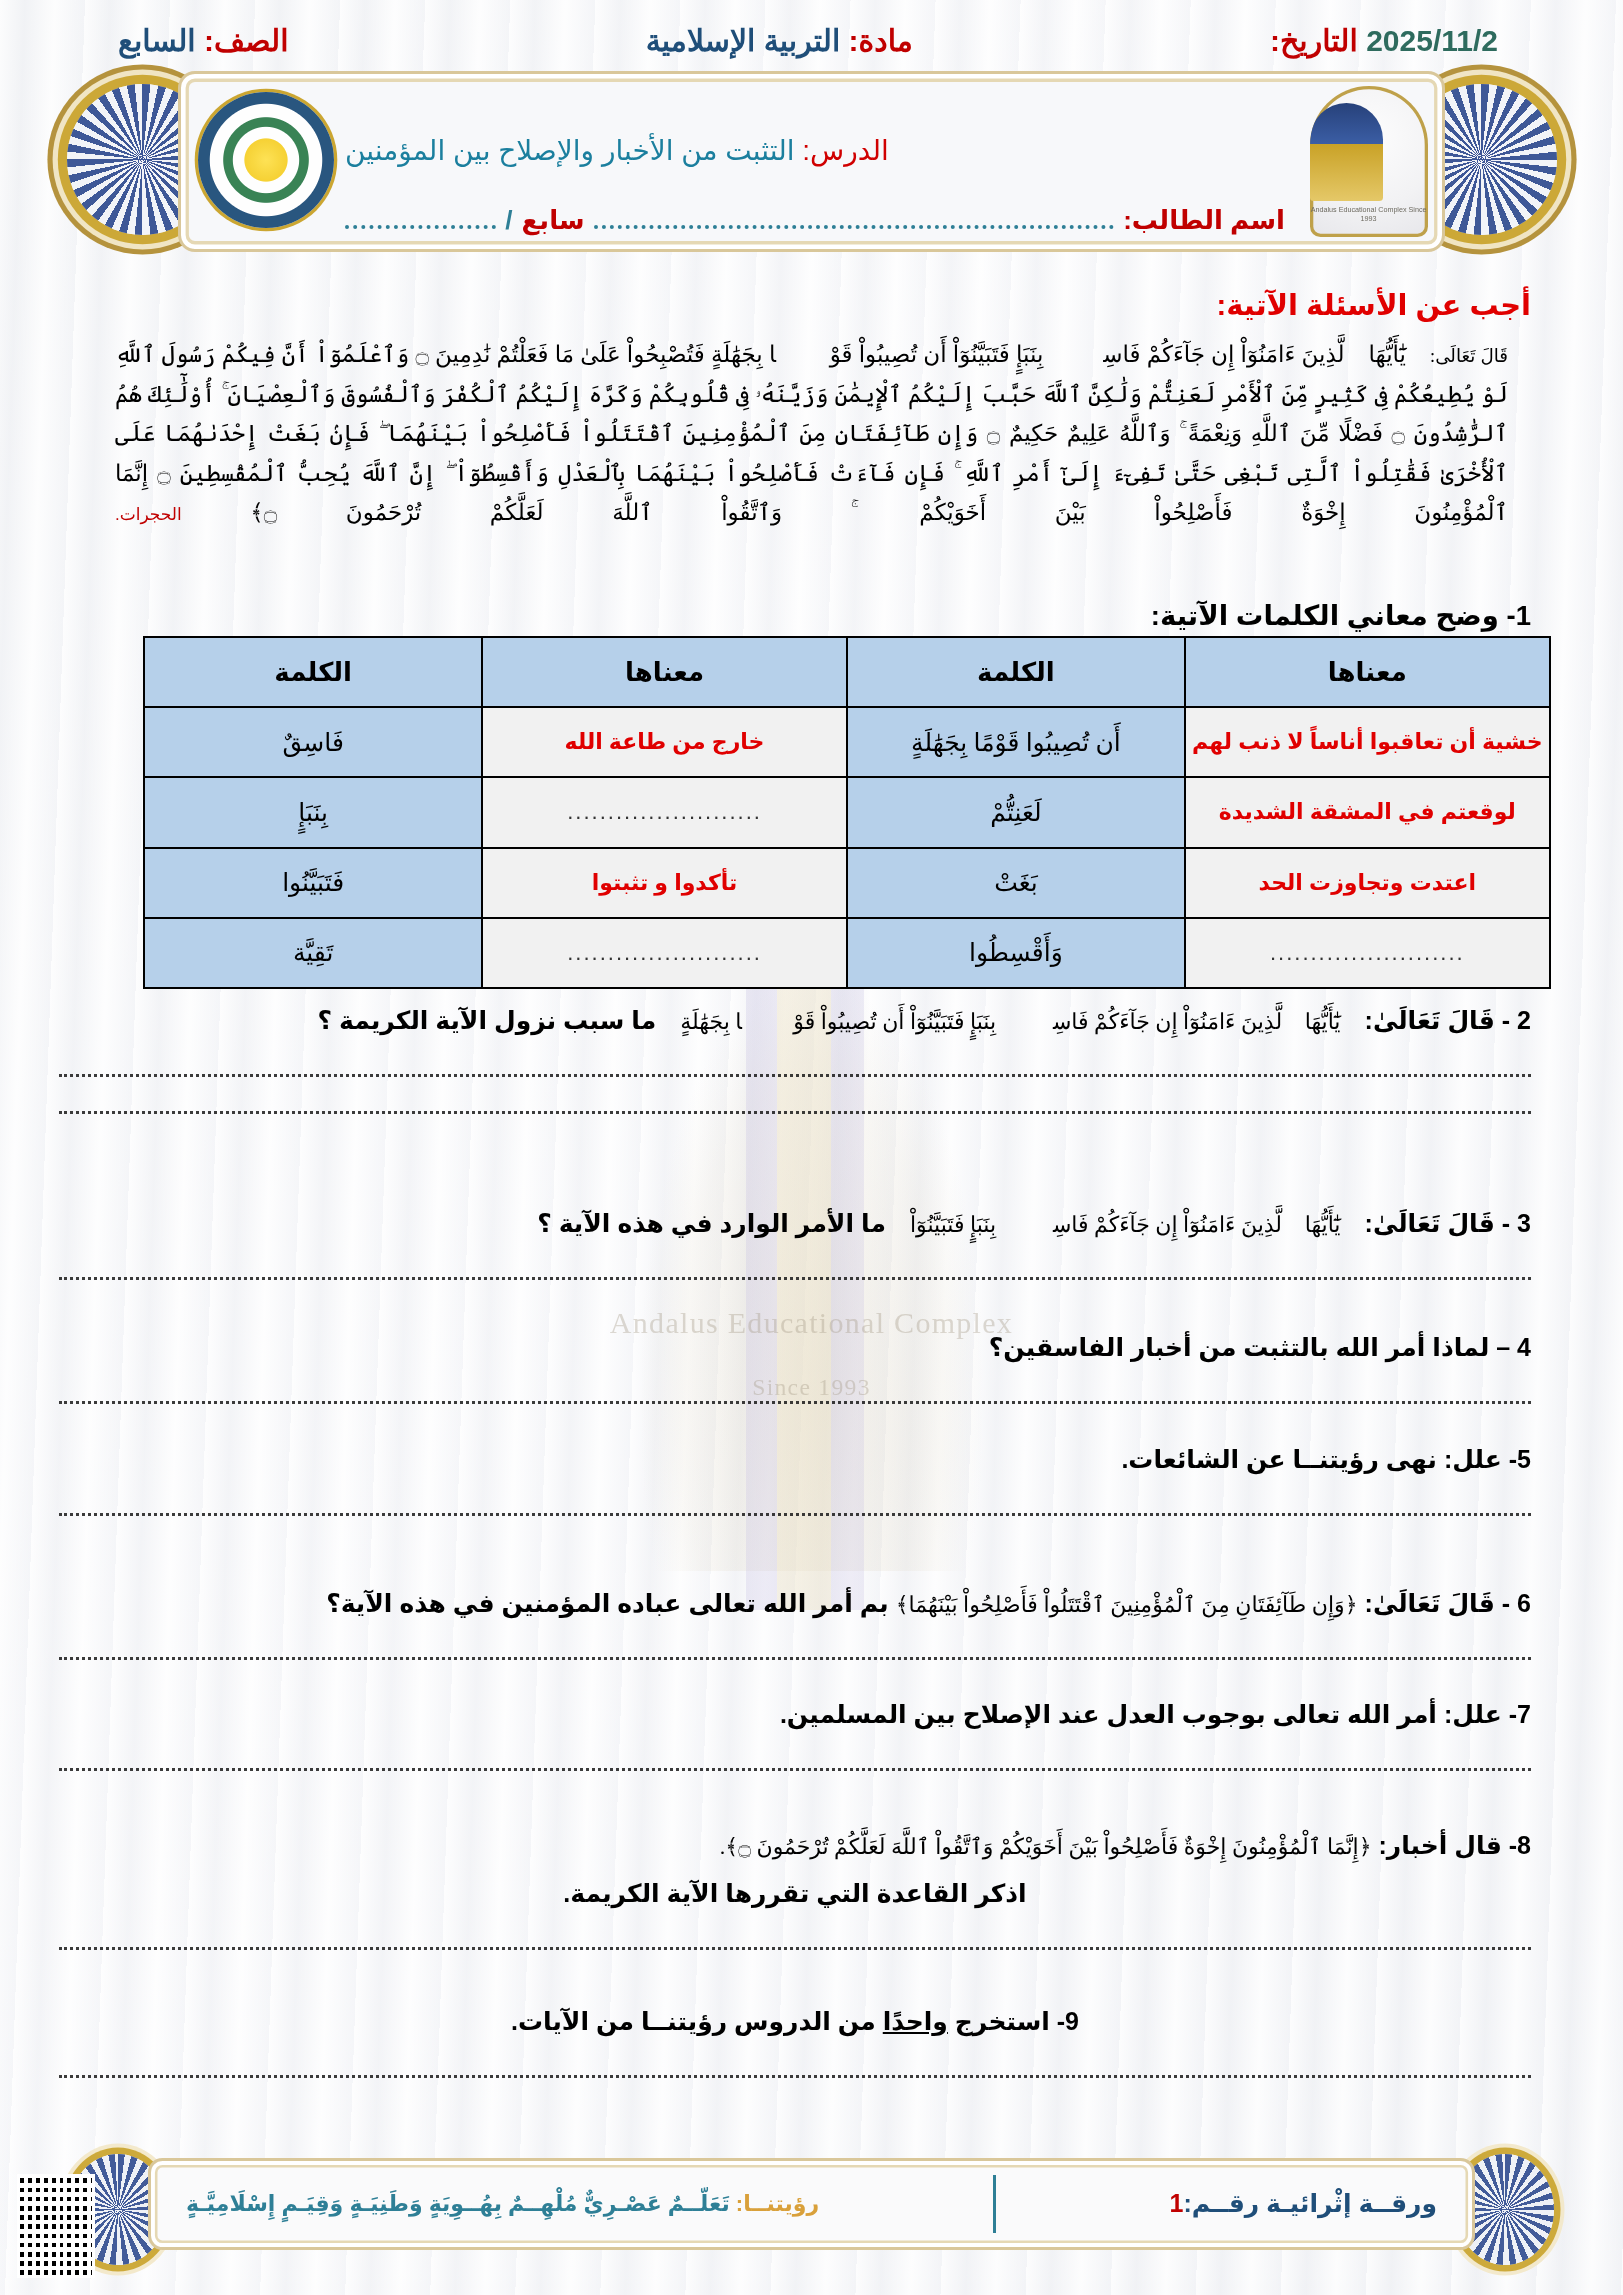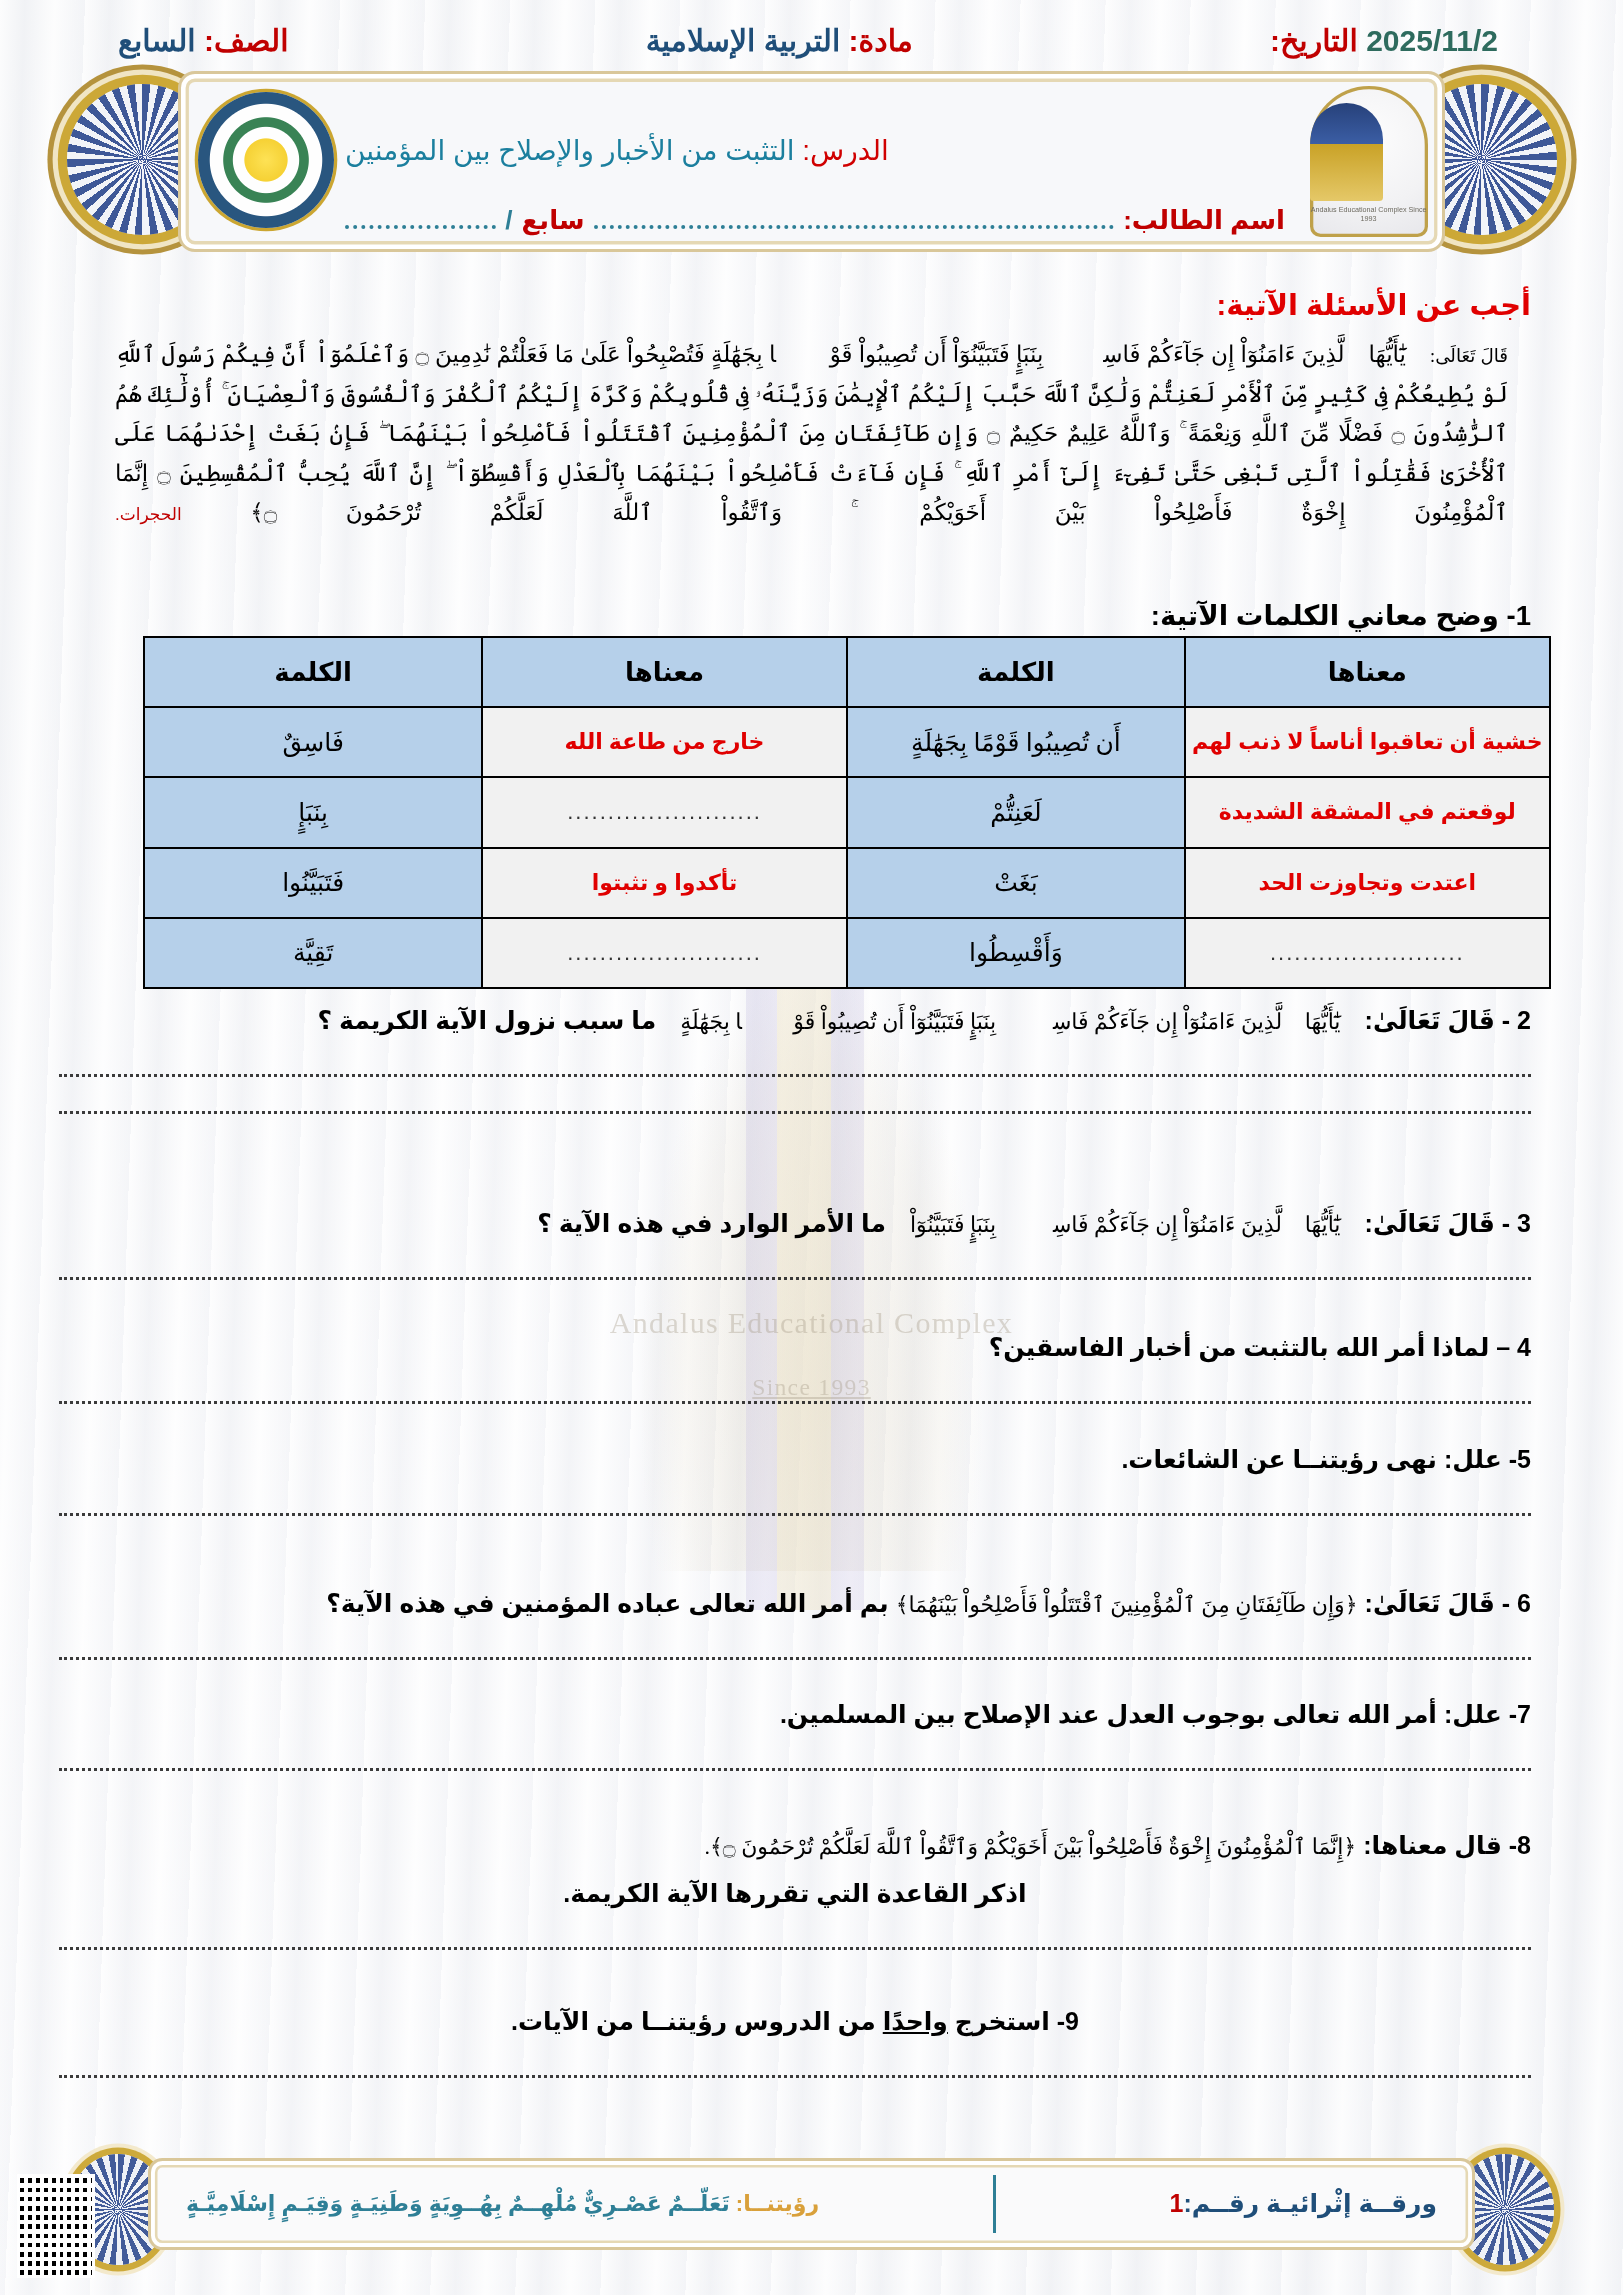--- a/index.html
+++ b/index.html
@@ -35,21 +35,21 @@
     top: 1296px;
     transform: translateX(-50%);
     text-align: center;
     color: rgba(160,150,128,0.35);
     font-family: "Liberation Serif", serif;
     letter-spacing: 1.3px;
     pointer-events: none;
     user-select: none;
   }
   .watermark .wm1 { font-size: 30px; margin-top: 10px; }
-  .watermark .wm2 { font-size: 23.6px; margin-top: 34px; text-decoration: underline; }
+  .watermark .wm2 { font-size: 23.6px; margin-top: 34px; }
   .watermark-shape {
     position: absolute;
     left: 50%;
     top: 982px;
     width: 340px;
     height: 589px;
     transform: translateX(-50%);
     background:
       radial-gradient(ellipse at 50% 70%, rgba(214,203,176,0.30) 0%, rgba(214,203,176,0.12) 55%, rgba(214,203,176,0) 72%);
     pointer-events: none;
@@ -551,21 +551,21 @@
     <div class="q-text">
       <span>7-</span>
       <span>علل: أمر الله تعالى بوجوب العدل عند الإصلاح بين المسلمين.</span>
     </div>
     <div class="answer-line"></div>
   </div>
 
   <div class="q" style="top:1826px;">
     <div class="q-text">
       <span>8-</span>
-      <span>قال معناها:</span>
+      <span>قال أخبار:</span>
       <span class="ayah-inline">﴿إِنَّمَا ٱلْمُؤْمِنُونَ إِخْوَةٌ فَأَصْلِحُواْ بَيْنَ أَخَوَيْكُمْ وَٱتَّقُواْ ٱللَّهَ لَعَلَّكُمْ تُرْحَمُونَ ۝﴾.</span>
     </div>
     <div class="q-text" style="text-align:center;margin-top:9.2px;">اذكر القاعدة التي تقررها الآية الكريمة.</div>
     <div class="answer-line"></div>
   </div>
 
   <div class="q" style="top:2002px;">
     <div class="q-text" style="text-align:center;">
       <span>9-</span>
       <span>استخرج </span><span class="u">واحدًا</span><span> من الدروس رؤيتنــا من الآيات.</span>

